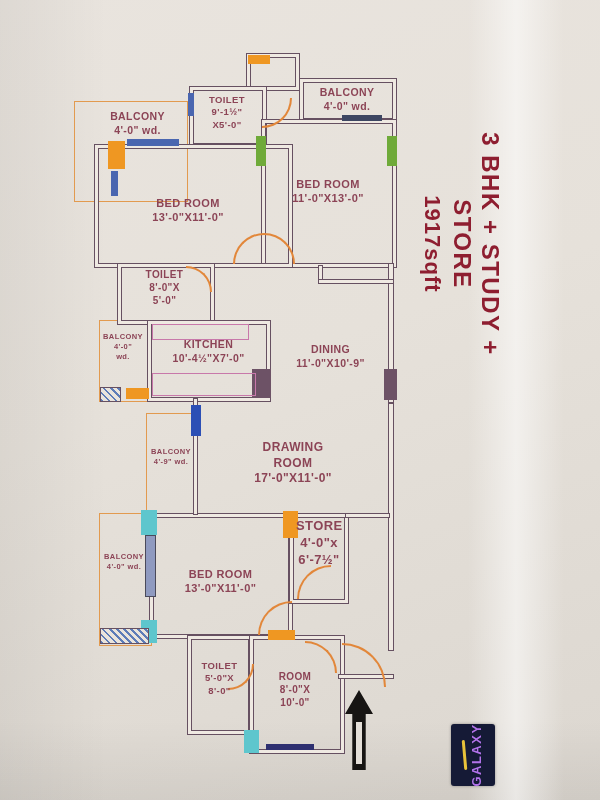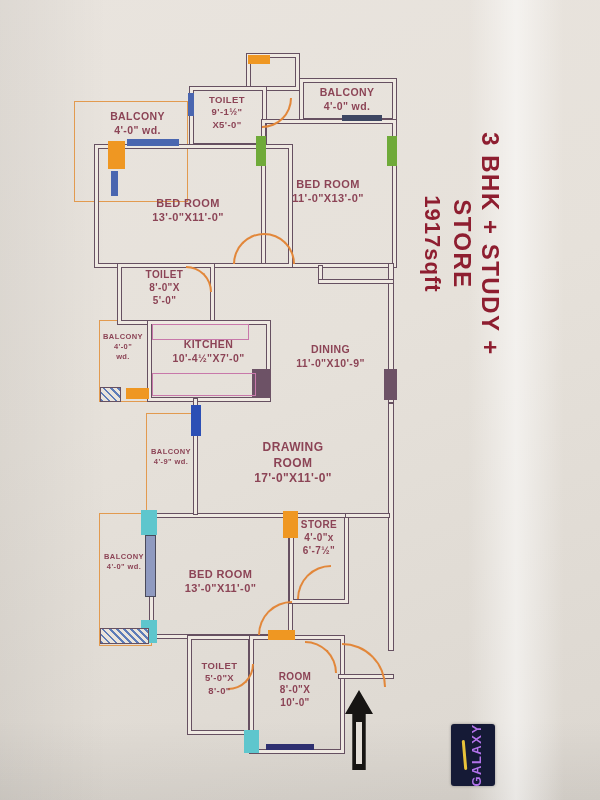--- a/index.html
+++ b/index.html
@@ -161,21 +161,21 @@
     <span class="ln">4'-9" wd.</span>
   </div>
   <div class="lbl" style="left:101px;top:552px;width:46px;font-size:7.5px">
     <span class="ln">BALCONY</span>
     <span class="ln">4'-0" wd.</span>
   </div>
   <div class="lbl" style="left:158px;top:567px;width:125px;font-size:11px">
     <span class="ln">BED ROOM</span>
     <span class="ln">13'-0"X11'-0"</span>
   </div>
-  <div class="lbl" style="left:296px;top:518px;width:46px;font-size:10px">
+  <div class="lbl" style="left:296px;top:518px;width:46px;font-size:13px">
     <span class="ln">STORE</span>
     <span class="ln">4'-0"x</span>
     <span class="ln">6'-7½"</span>
   </div>
   <div class="lbl" style="left:192px;top:660px;width:55px;font-size:9.5px">
     <span class="ln">TOILET</span>
     <span class="ln">5'-0"X</span>
     <span class="ln">8'-0"</span>
   </div>
   <div class="lbl" style="left:255px;top:670px;width:80px;font-size:10px">

